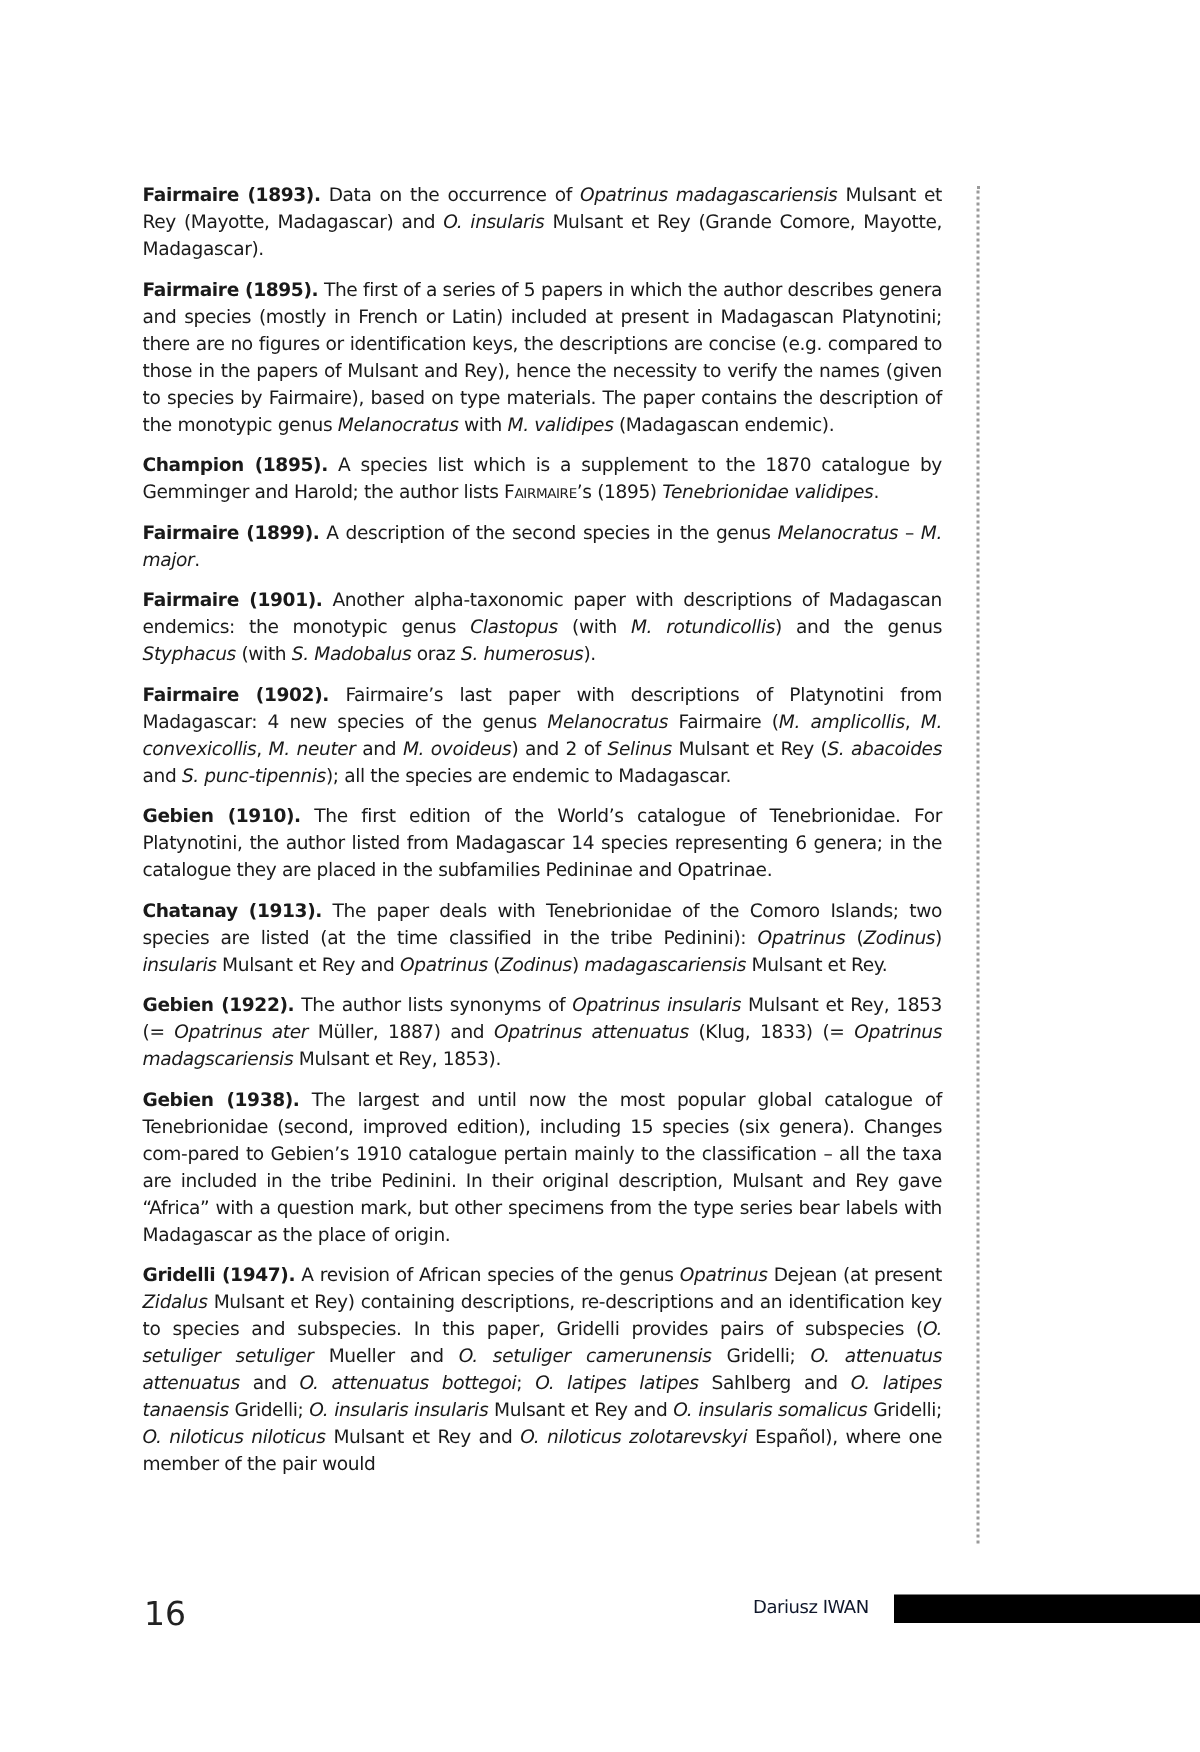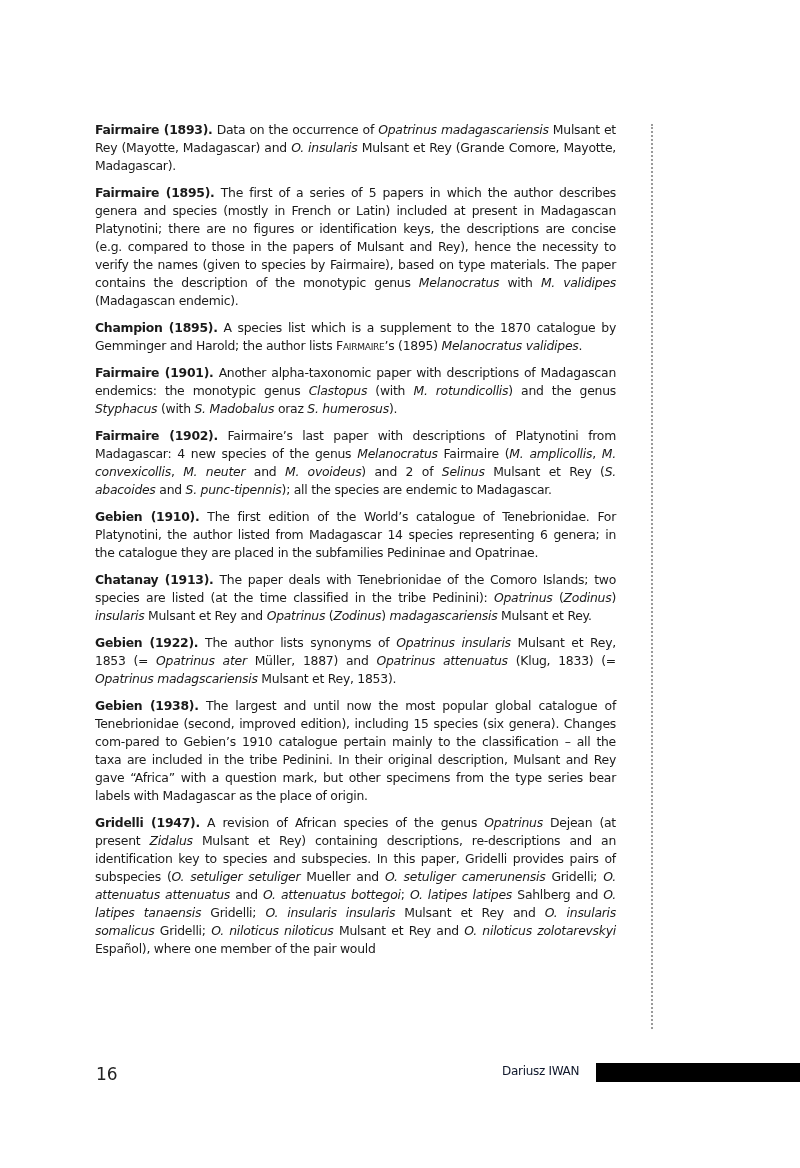--- a/index.html
+++ b/index.html
@@ -1,36 +1,37 @@
 <!DOCTYPE html>
 <html><head>
 <meta charset="utf-8">
 <style>
   html, body { margin: 0; padding: 0; background: #ffffff; }
   body { width: 800px; height: 1168px; position: relative; overflow: hidden;
          font-family: "DejaVu Sans", sans-serif; color: #1a1a1a; }
   .content { position: absolute; left: 95px; top: 121px; width: 537px;
              font-size: 12.4px; line-height: 18px; letter-spacing: -0.25px; }
-  .entry { margin: 0 16px 9px 0; text-align: justify; }
+  .entry { margin: 0 4px 9px 0; text-align: justify; }
   .entry b { font-weight: bold; }
   .entry i { font-style: italic; }
   .sc { font-variant: small-caps; }
   .dotline { position: absolute; left: 651px; top: 124px; height: 905px;
              border-left: 2px dotted #9a9a9a; }
-  .page-num { position: absolute; left: 96px; top: 1064px; font-size: 17px; color: #222; }
+  .page-num { position: absolute; left: 96px; top: 1064px; font-size: 22px; color: #222; }
   .author { position: absolute; left: 502px; top: 1064px; font-size: 12px; color: #0f172a; letter-spacing: -0.3px; }
   .bar { position: absolute; left: 596px; top: 1063px; width: 204px; height: 19px; background: #000; }
 </style>
 </head>
 <body>
 
 <div class="content">
   <p class="entry"><b>Fairmaire (1893).</b> <span>Data on the occurrence of <i>Opatrinus madagascariensis</i> Mulsant et Rey (Mayotte, Madagascar) and <i>O. insularis</i> Mulsant et Rey (Grande Comore, Mayotte, Madagascar).</span></p>
   <p class="entry"><b>Fairmaire (1895).</b> <span>The first of a series of 5 papers in which the author describes genera and species (mostly in French or Latin) included at present in Madagascan Platynotini; there are no figures or identification keys, the descriptions are concise (e.g. compared to those in the papers of Mulsant and Rey), hence the necessity to verify the names (given to species by Fairmaire), based on type materials. The paper contains the description of the monotypic genus <i>Melanocratus</i> with <i>M. validipes</i> (Madagascan endemic).</span></p>
-  <p class="entry"><b>Champion (1895).</b> <span>A species list which is a supplement to the 1870 catalogue by Gemminger and Harold; the author lists <span class="sc">Fairmaire</span>’s (1895) <i>Melanocratus validipes</i>.</span></p>
+  <p class="entry"><b>Champion (1895).</b> <span>A species list which is a supplement to the 1870 catalogue by Gemminger and Harold; the author lists <span class="sc">Fairmaire</span>’s (1895) <i>Tenebrionidae validipes</i>.</span></p>
+  <p class="entry"><b>Fairmaire (1899).</b> <span>A description of the second species in the genus <i>Melanocratus</i> – <i>M. major</i>.</span></p>
   <p class="entry"><b>Fairmaire (1901).</b> <span>Another alpha-taxonomic paper with descriptions of Madagascan endemics: the monotypic genus <i>Clastopus</i> (with <i>M. rotundicollis</i>) and the genus <i>Styphacus</i> (with <i>S. Madobalus</i> oraz <i>S. humerosus</i>).</span></p>
   <p class="entry"><b>Fairmaire (1902).</b> <span>Fairmaire’s last paper with descriptions of Platynotini from Madagascar: 4 new species of the genus <i>Melanocratus</i> Fairmaire (<i>M. amplicollis</i>, <i>M. convexicollis</i>, <i>M. neuter</i> and <i>M. ovoideus</i>) and 2 of <i>Selinus</i> Mulsant et Rey (<i>S. abacoides</i> and <i>S. punc-tipennis</i>); all the species are endemic to Madagascar.</span></p>
   <p class="entry"><b>Gebien (1910).</b> <span>The first edition of the World’s catalogue of Tenebrionidae. For Platynotini, the author listed from Madagascar 14 species representing 6 genera; in the catalogue they are placed in the subfamilies Pedininae and Opatrinae.</span></p>
   <p class="entry"><b>Chatanay (1913).</b> <span>The paper deals with Tenebrionidae of the Comoro Islands; two species are listed (at the time classified in the tribe Pedinini): <i>Opatrinus</i> (<i>Zodinus</i>) <i>insularis</i> Mulsant et Rey and <i>Opatrinus</i> (<i>Zodinus</i>) <i>madagascariensis</i> Mulsant et Rey.</span></p>
   <p class="entry"><b>Gebien (1922).</b> <span>The author lists synonyms of <i>Opatrinus insularis</i> Mulsant et Rey, 1853 (= <i>Opatrinus ater</i> Müller, 1887) and <i>Opatrinus attenuatus</i> (Klug, 1833) (= <i>Opatrinus madagscariensis</i> Mulsant et Rey, 1853).</span></p>
   <p class="entry"><b>Gebien (1938).</b> <span>The largest and until now the most popular global catalogue of Tenebrionidae (second, improved edition), including 15 species (six genera). Changes com-pared to Gebien’s 1910 catalogue pertain mainly to the classification – all the taxa are included in the tribe Pedinini. In their original description, Mulsant and Rey gave “Africa” with a question mark, but other specimens from the type series bear labels with Madagascar as the place of origin.</span></p>
   <p class="entry"><b>Gridelli (1947).</b> <span>A revision of African species of the genus <i>Opatrinus</i> Dejean (at present <i>Zidalus</i> Mulsant et Rey) containing descriptions, re-descriptions and an identification key to species and subspecies. In this paper, Gridelli provides pairs of subspecies (<i>O. setuliger setuliger</i> Mueller and <i>O. setuliger camerunensis</i> Gridelli; <i>O. attenuatus attenuatus</i> and <i>O. attenuatus bottegoi</i>; <i>O. latipes latipes</i> Sahlberg and <i>O. latipes tanaensis</i> Gridelli; <i>O. insularis insularis</i> Mulsant et Rey and <i>O. insularis somalicus</i> Gridelli; <i>O. niloticus niloticus</i> Mulsant et Rey and <i>O. niloticus zolotarevskyi</i> Español), where one member of the pair would</span></p>
 </div>
 
 <div class="dotline"></div>

